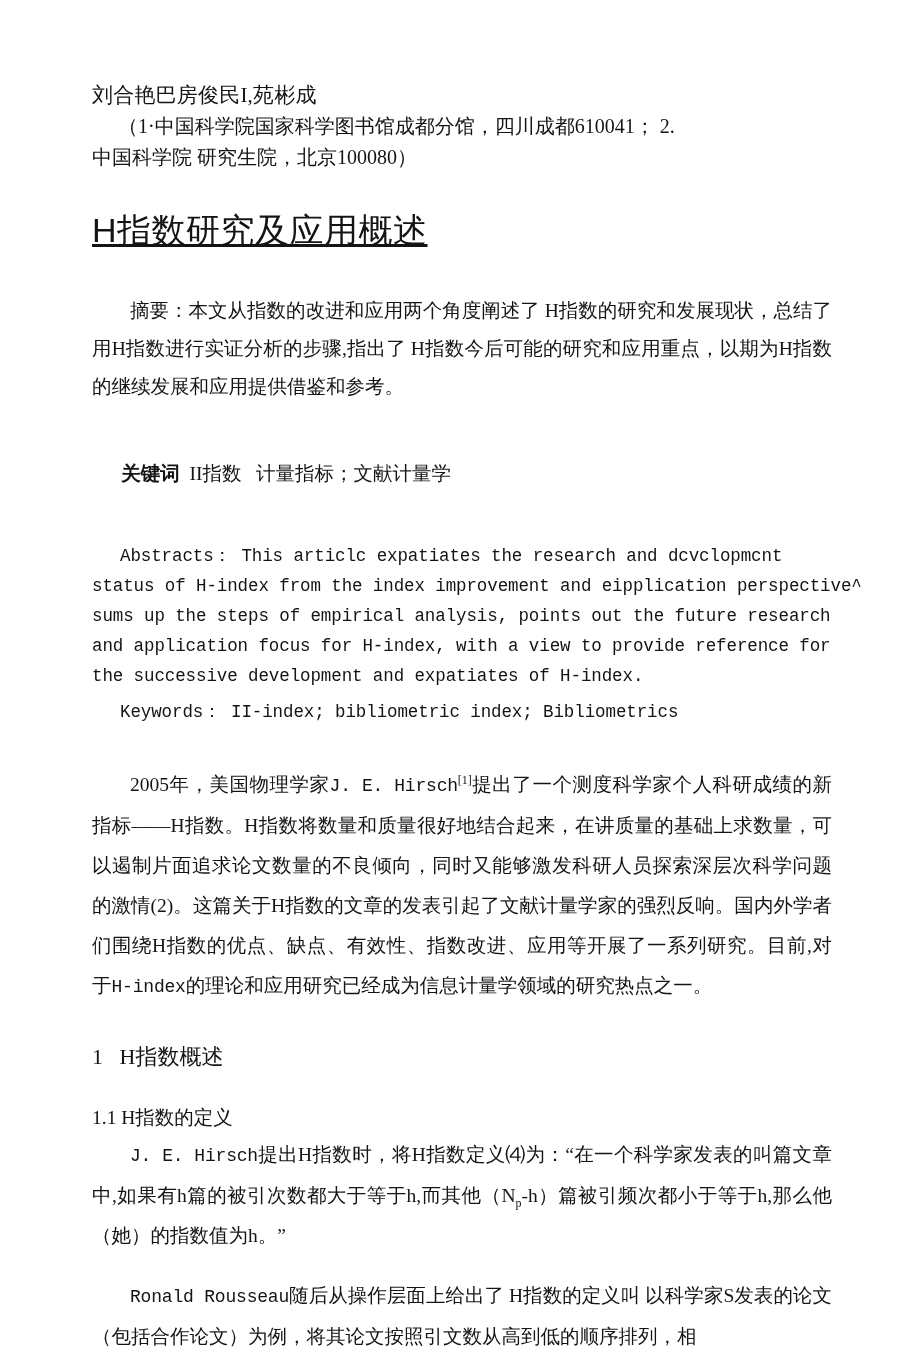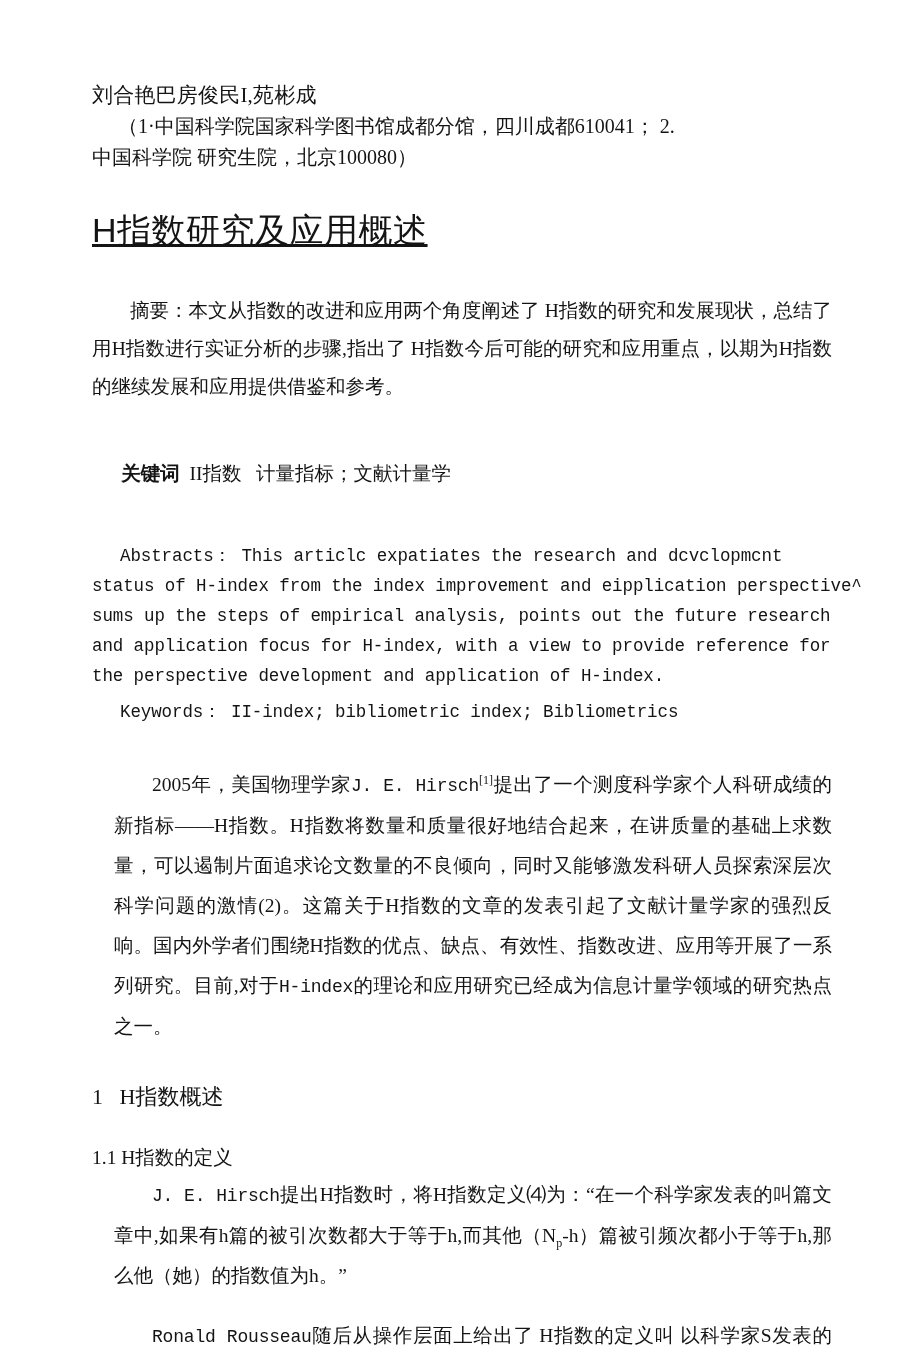--- a/index.html
+++ b/index.html
@@ -98,21 +98,20 @@
     white-space: pre;
   }
 
   
   .body-para {
     font-size: 19.5px;
     line-height: 40px;
     text-align: justify;
     text-justify: inter-character;
     text-indent: 38px;
-    margin-left: 22px;
   }
   .para-intro { margin-top: 38px; }
   .para-def   { margin-top: 2px; }
   .para-rousseau { margin-top: 2px; }
 
   .body-para .lat {
     font-family: "Liberation Mono", "DejaVu Sans Mono", monospace;
     font-size: 18px;
     letter-spacing: -0.2px;
   }
@@ -162,21 +161,21 @@
 
     <p class="cn-keywords">
       <span class="kw-label">关键词</span><span>  II指数   计量指标；文献计量学</span>
     </p>
 
     <div class="en-block">
       <span class="ln first">Abstracts： This articlc expatiates the research and dcvclopmcnt</span>
       <span class="ln">status of H-index from the index improvement and eipplication perspective^</span>
       <span class="ln">sums up the steps of empirical analysis, points out the future research</span>
       <span class="ln">and application focus for H-index, with a view to provide reference for</span>
-      <span class="ln">the perspective development and application of H-index.</span>
+      <span class="ln">the successive development and expatiates of H-index.</span>
     </div>
 
     <div class="en-keywords">Keywords： II-index; bibliometric index; Bibliometrics</div>
 
     <p class="body-para para-intro">
       <span>2005年，美国物理学家</span><span class="lat">J. E. Hirsch</span><sup class="ref">[1]</sup><span>提出了一个测度科学家个人科研成绩的新指标——H指数。H指数将数量和质量很好地结合起来，在讲质量的基础上求数量，可以遏制片面追求论文数量的不良倾向，同时又能够激发科研人员探索深层次科学问题的激情(2)。这篇关于H指数的文章的发表引起了文献计量学家的强烈反响。国内外学者们围绕H指数的优点、缺点、有效性、指数改进、应用等开展了一系列研究。目前,对于</span><span class="lat">H-index</span><span>的理论和应用研究已经成为信息计量学领域的研究热点之一。</span>
     </p>
 
     <div class="h1-sec">1   H指数概述</div>
 

